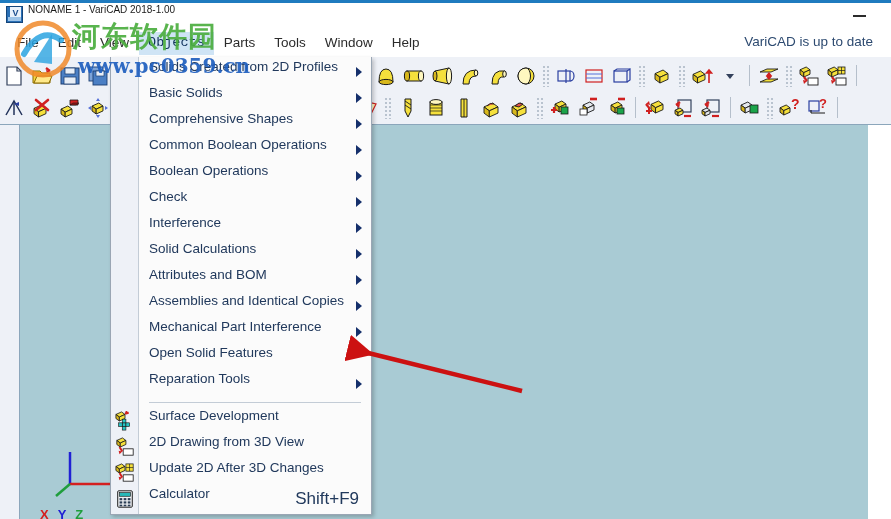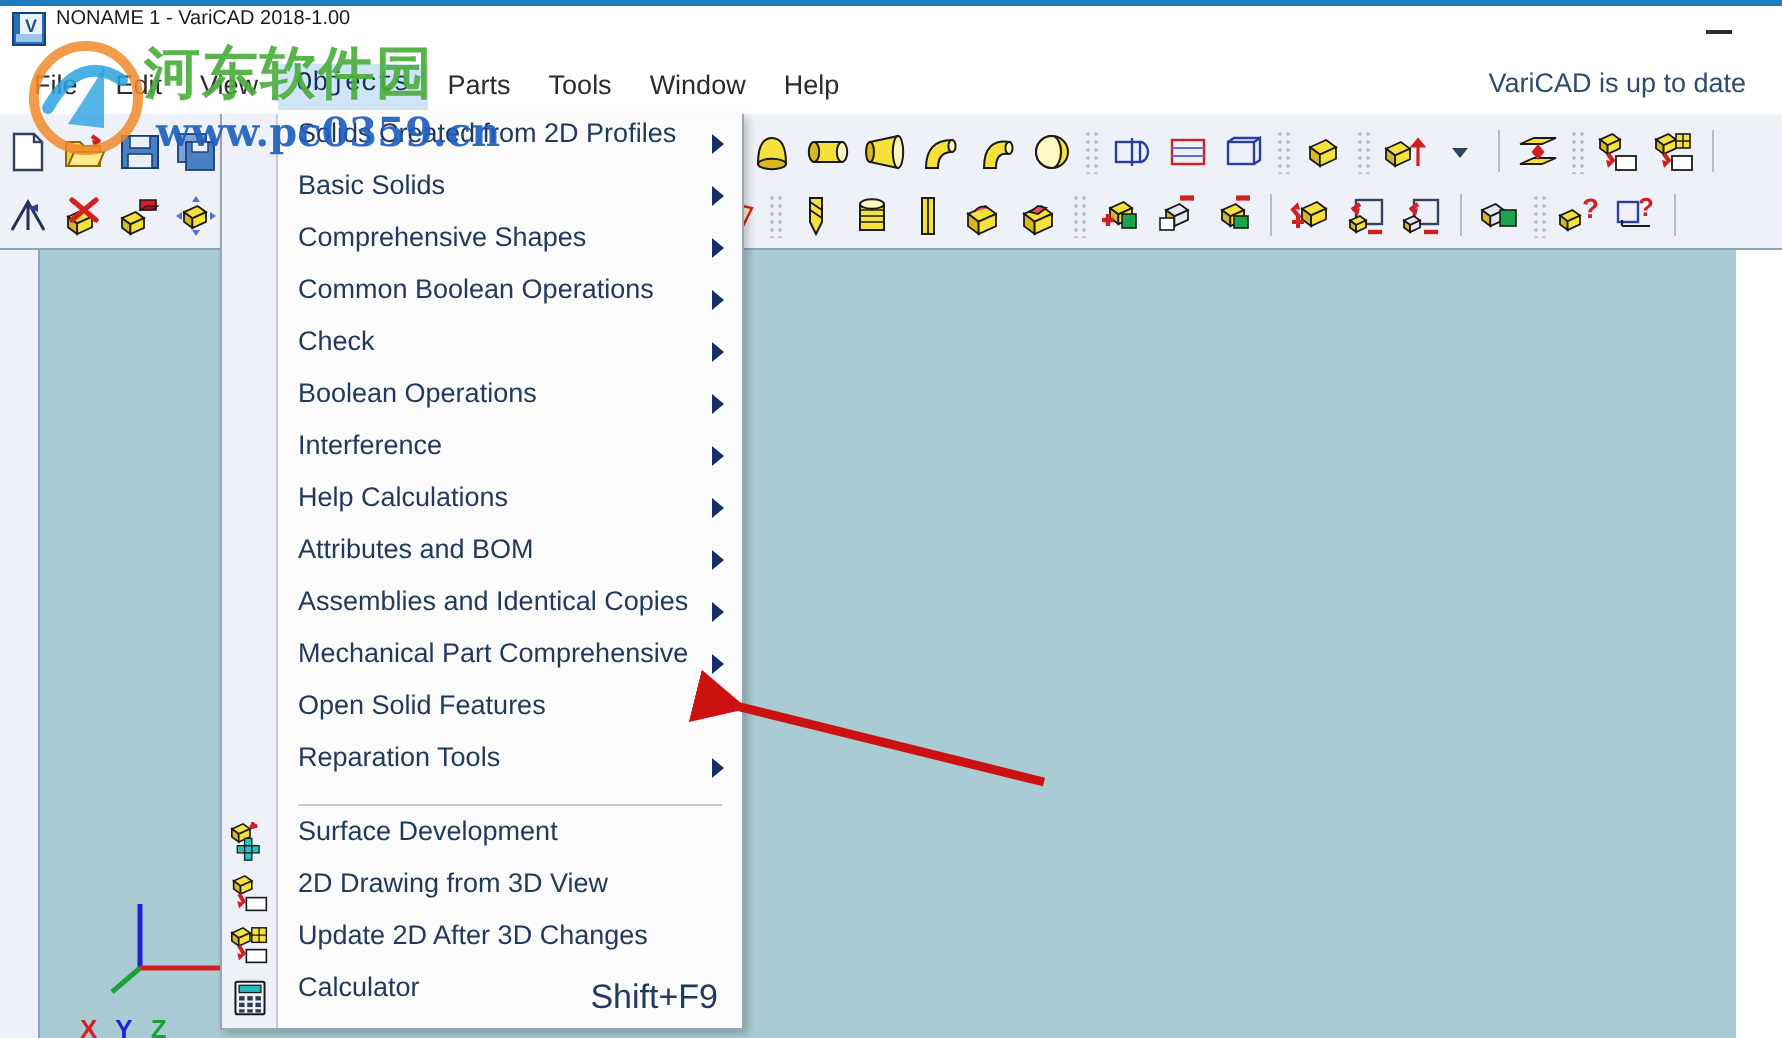--- a/index.html
+++ b/index.html
@@ -603,45 +603,45 @@
         </div>
         <div class="dd-item">
           <span class="lbl">Comprehensive Shapes</span>
           <span class="dd-arrow"></span>
         </div>
         <div class="dd-item">
           <span class="lbl">Common Boolean Operations</span>
           <span class="dd-arrow"></span>
         </div>
         <div class="dd-item">
+          <span class="lbl">Boolean Operations</span>
+          <span class="dd-arrow"></span>
+        </div>
+        <div class="dd-item">
           <span class="lbl">Check</span>
           <span class="dd-arrow"></span>
         </div>
         <div class="dd-item">
-          <span class="lbl">Boolean Operations</span>
-          <span class="dd-arrow"></span>
-        </div>
-        <div class="dd-item">
           <span class="lbl">Interference</span>
           <span class="dd-arrow"></span>
         </div>
         <div class="dd-item">
-          <span class="lbl">Help Calculations</span>
+          <span class="lbl">Solid Calculations</span>
           <span class="dd-arrow"></span>
         </div>
         <div class="dd-item">
           <span class="lbl">Attributes and BOM</span>
           <span class="dd-arrow"></span>
         </div>
         <div class="dd-item">
           <span class="lbl">Assemblies and Identical Copies</span>
           <span class="dd-arrow"></span>
         </div>
         <div class="dd-item">
-          <span class="lbl">Mechanical Part Comprehensive</span>
+          <span class="lbl">Mechanical Part Interference</span>
           <span class="dd-arrow"></span>
         </div>
         <div class="dd-item">
           <span class="lbl">Open Solid Features</span>
         </div>
         <div class="dd-item">
           <span class="lbl">Reparation Tools</span>
           <span class="dd-arrow"></span>
         </div>
         <div class="dd-sep"></div>

